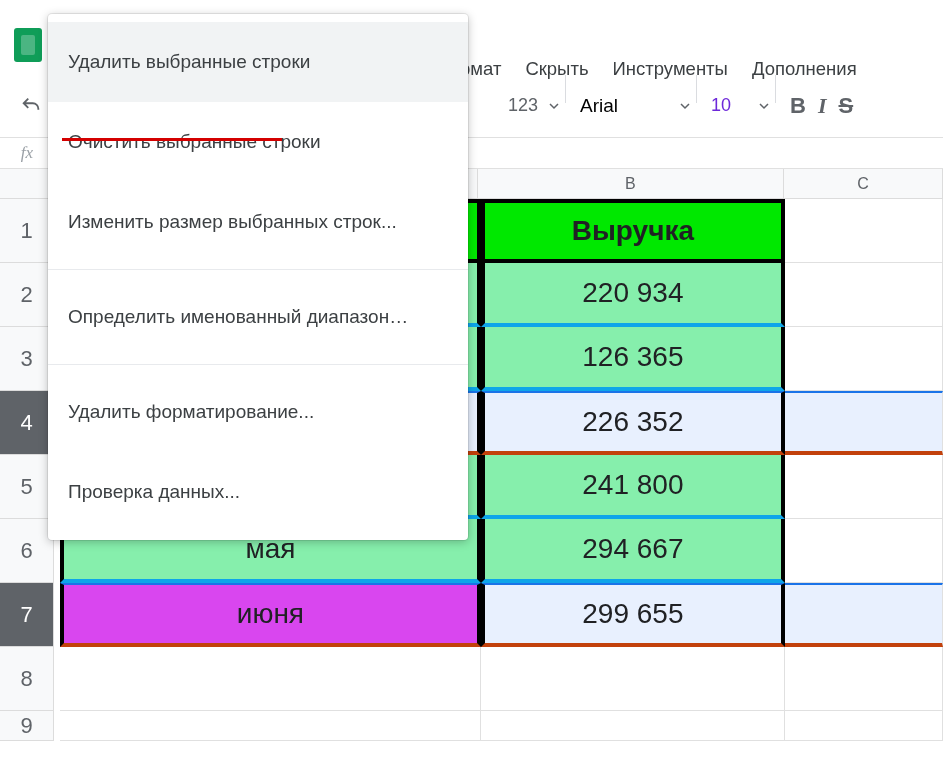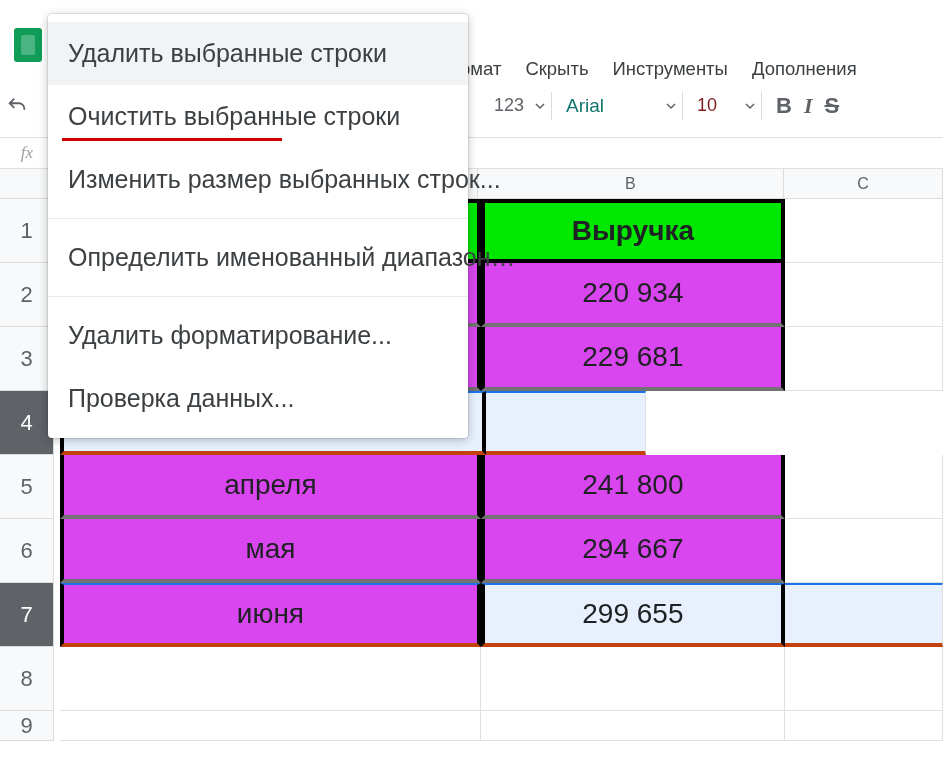--- a/index.html
+++ b/index.html
@@ -7,28 +7,28 @@
   .app { width: 943px; height: 773px; position: relative; overflow: hidden; }
 
   
   .topbar { position: relative; height: 75px; border-bottom: 1px solid transparent; }
   .logo { position: absolute; left: 14px; top: 28px; width: 28px; height: 34px; background: #0f9d58; border-radius: 3px; }
   .logo::after { content: ""; position: absolute; left: 7px; top: 7px; width: 14px; height: 20px; background: #fff; opacity: 0.25; border-radius: 2px; }
   .menubar { position: absolute; left: 460px; top: 58px; display: flex; gap: 24px; font-size: 18.5px; color: #3c4043; }
   .menubar .menu-item { cursor: pointer; }
 
   
-  .toolbar { position: relative; height: 62px; display:flex; align-items:center; padding-left: 6px; border-bottom: 1px solid transparent; }
+  .toolbar { position: relative; height: 62px; display:flex; padding-left: 20px; border-bottom: 1px solid transparent; }
   .tb-btn { display: inline-flex; align-items: center; justify-content: center; margin-right: 12px; color:#5f6368; cursor:pointer; }
   .tb-sep { width: 1px; height: 28px; background: #dadce0; margin: 0 14px 0 6px; }
   .tbgroup { display:flex; align-items:center; gap:6px; }
   .caret { margin-left:5px; }
   .num-fmt { font-size: 18px; color:#5f6368; display:flex; align-items:center; }
-  .font-name { font-size: 19px; color:#0f766e; min-width: 110px; display:flex; align-items:center; justify-content: space-between; }
-  .font-size { font-size: 18px; color:#7f1d1d; min-width: 58px; display:flex; align-items:center; justify-content: space-between; }
+  .font-name { font-size: 19px; color:#000000; min-width: 110px; display:flex; align-items:center; justify-content: space-between; }
+  .font-size { font-size: 18px; color:#6d28d9; min-width: 58px; display:flex; align-items:center; justify-content: space-between; }
   .bold { font-weight: bold; font-size: 22px; color:#5f6368; }
   .italic { font-style: italic; font-weight:bold; font-size: 22px; color:#5f6368; font-family: "Times New Roman", serif; }
   .strike { font-size: 22px; color:#5f6368; text-decoration: line-through; font-weight:bold; }
 
   
   .formulabar { height: 32px; display:flex; align-items:center; border-top:1px solid #e0e0e0; border-bottom:1px solid #e0e0e0; }
   .fx { width: 54px; text-align:center; font-style: italic; font-size: 17px; color:#9aa0a6; font-family: "Times New Roman", serif; }
 
   
   .grid { position: relative; }
@@ -44,31 +44,31 @@
   .rowhdr.sel { background:#5f6368; color:#fff; }
 
   .cells { position:absolute; left:60px; top:30px; right:0; }
   .row { height:64px; display:flex; }
   .cell { border-right:1px solid #e0e0e0; border-bottom:1px solid #e0e0e0; display:flex; align-items:center; justify-content:center; font-size:28px; background:#fff; }
   .cA { width:426px; }
   .cB { width:308px; }
   .cC { width:160px; }
 
   .hcell { background:#00e800; font-weight:bold; }
-  .tborder { border-left:4px solid #000; border-right:4px solid #000; border-bottom:4px solid #737373; background:#d946ef; }
+  .tborder { border-left:4px solid #000; border-right:4px solid #000; border-bottom:4px solid #0ea5e9; background:#86efac; }
   .thborder { border-left:4px solid #000; border-right:4px solid #000; border-top:4px solid #000; border-bottom:4px solid #000; }
 
   .row.sel .cell { background:#e8f0fe; }
   .row.sel .cell.cA, .row.sel .cell.cB { }
   .sel-top { border-top: 2px solid #1a73e8; }
   .sel-bottom { border-bottom: 4px solid #c2410c; }
 
   
   .ctxmenu { position:absolute; left:48px; top:14px; width:420px; background:#fff; border-radius:4px; box-shadow: 0 2px 10px rgba(0,0,0,0.25), 0 0 0 1px rgba(0,0,0,0.08); padding: 8px 0; z-index: 50; }
-  .ctx-item { padding: 17px 20px; font-size: 25px; color:#3c4043; cursor:pointer; white-space:nowrap; }
+  .ctx-item { padding: 29px 20px; font-size: 19px; color:#3c4043; cursor:pointer; white-space:nowrap; }
   .ctx-item.hover { background:#f1f3f4; }
   .ctx-div { height:1px; background:#e8eaed; margin:7px 0; }
   .underline-annot { position:absolute; left:62px; top:138px; width:220px; height:3px; background:#d40000; z-index:60; }
 
   svg { display:block; }
 </style>
 </head>
 <body>
 
 <div class="app">
@@ -166,26 +166,27 @@
       </div>
 
       <div class="row">
         <div class="cell cA tborder"></div>
         <div class="cell cB tborder">220 934</div>
         <div class="cell cC"></div>
       </div>
 
       <div class="row">
         <div class="cell cA tborder"></div>
-        <div class="cell cB tborder">229 681</div>
+        <div class="cell cB tborder">126 365</div>
         <div class="cell cC"></div>
       </div>
 
       <div class="row sel">
         <div class="cell cA tborder sel-top sel-bottom" style="background:#e8f0fe">марта</div>
+        <div class="cell cB tborder sel-top sel-bottom" style="background:#e8f0fe">226 352</div>
         <div class="cell cC sel-top sel-bottom" style="background:#e8f0fe"></div>
       </div>
 
       <div class="row">
         <div class="cell cA tborder">апреля</div>
         <div class="cell cB tborder">241 800</div>
         <div class="cell cC"></div>
       </div>
 
       <div class="row">

